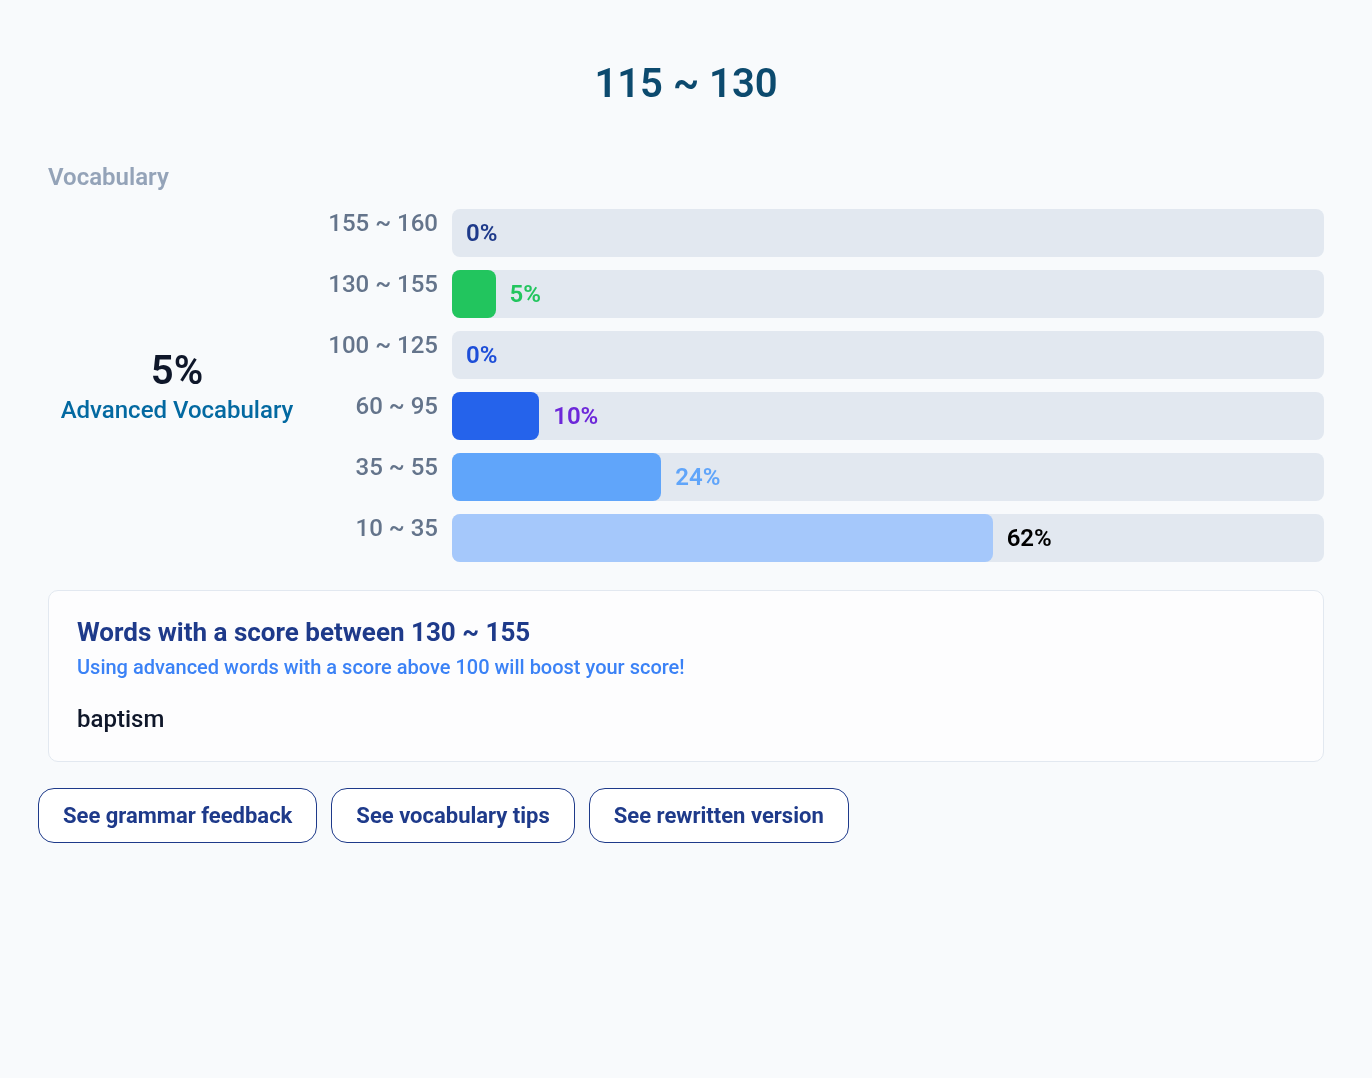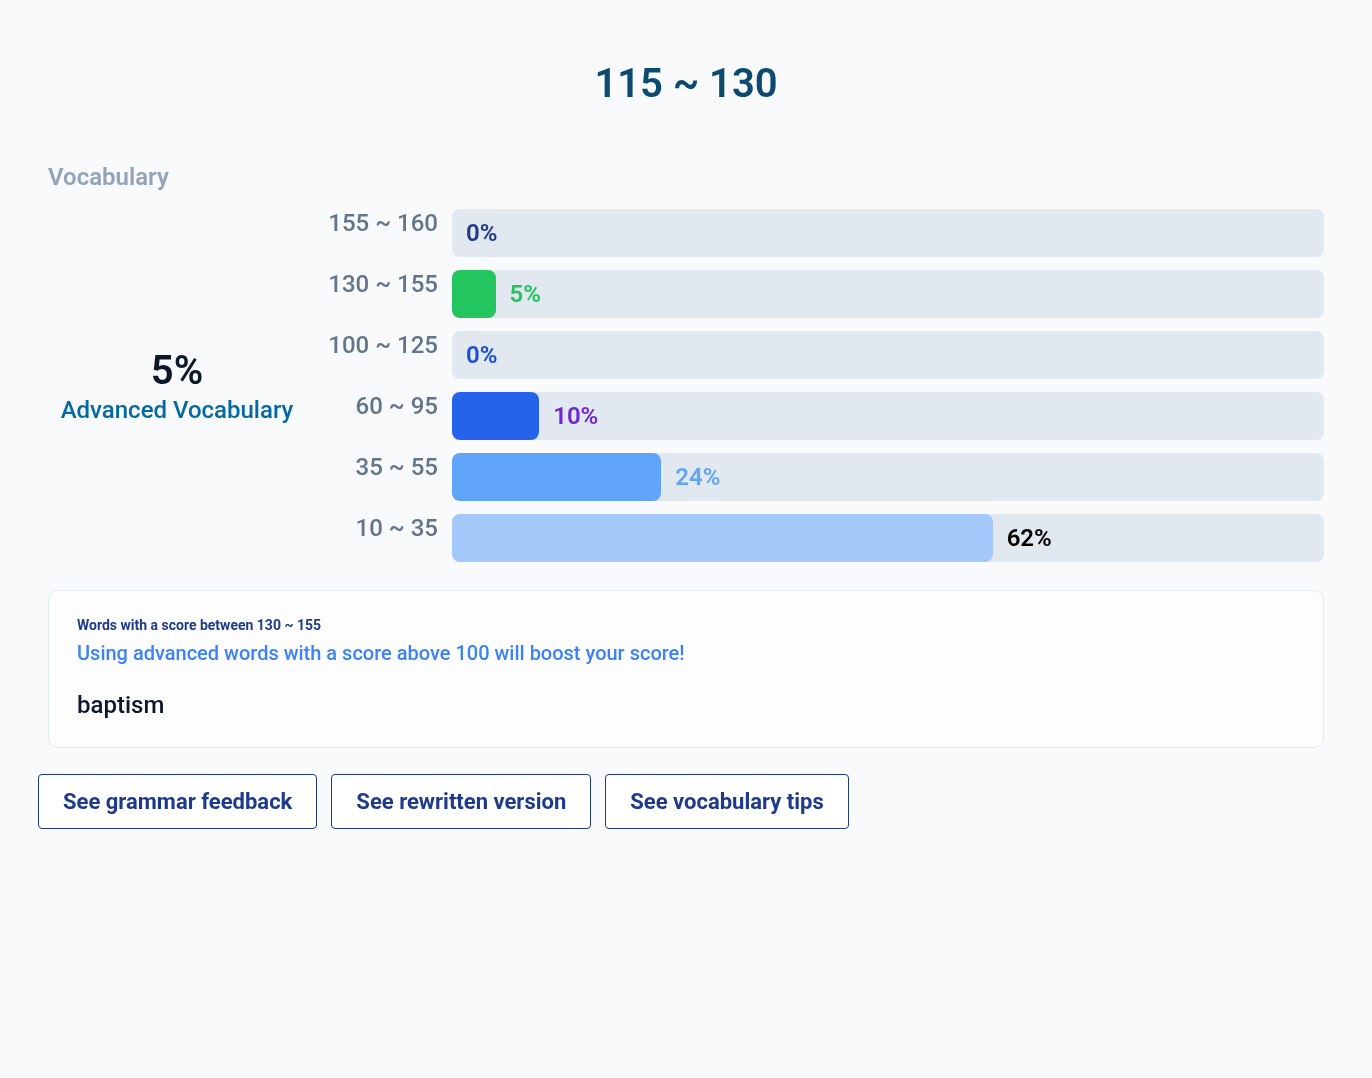--- a/index.html
+++ b/index.html
@@ -84,21 +84,21 @@
     white-space: nowrap;
   }
   .info-card {
     border: 1px solid #e2e8f0;
     border-radius: 10px;
     padding: 26px 28px 28px 28px;
     background: #fdfdfe;
     margin-bottom: 26px;
   }
   .info-title {
-    font-size: 14px;
+    font-size: 26px;
     font-weight: 700;
     color: #1e3a8a;
     margin-bottom: 8px;
   }
   .info-sub {
     font-size: 20px;
     color: #3b82f6;
     font-weight: 500;
     margin-bottom: 26px;
   }
@@ -112,21 +112,21 @@
     gap: 14px;
     margin-left: -10px;
   }
   .action-btn {
     background: #ffffff;
     border: 1px solid #1e3a8a;
     color: #1e3a8a;
     font-size: 22px;
     font-weight: 700;
     padding: 14px 24px;
-    border-radius: 4px;
+    border-radius: 16px;
     cursor: pointer;
     font-family: inherit;
   }
 </style>
 </head>
 <body>
 
 <div>
   <div class="overall-score">115 ~ 130</div>
 </div>
@@ -186,16 +186,16 @@
   </div>
 
   <div class="info-card">
     <div class="info-title">Words with a score between 130 ~ 155</div>
     <div class="info-sub">Using advanced words with a score above 100 will boost your score!</div>
     <div class="info-word">baptism</div>
   </div>
 
   <div class="actions">
     <button class="action-btn">See grammar feedback</button>
+    <button class="action-btn">See vocabulary tips</button>
     <button class="action-btn">See rewritten version</button>
-    <button class="action-btn">See vocabulary tips</button>
   </div>
 </div>
 
 </body></html>

